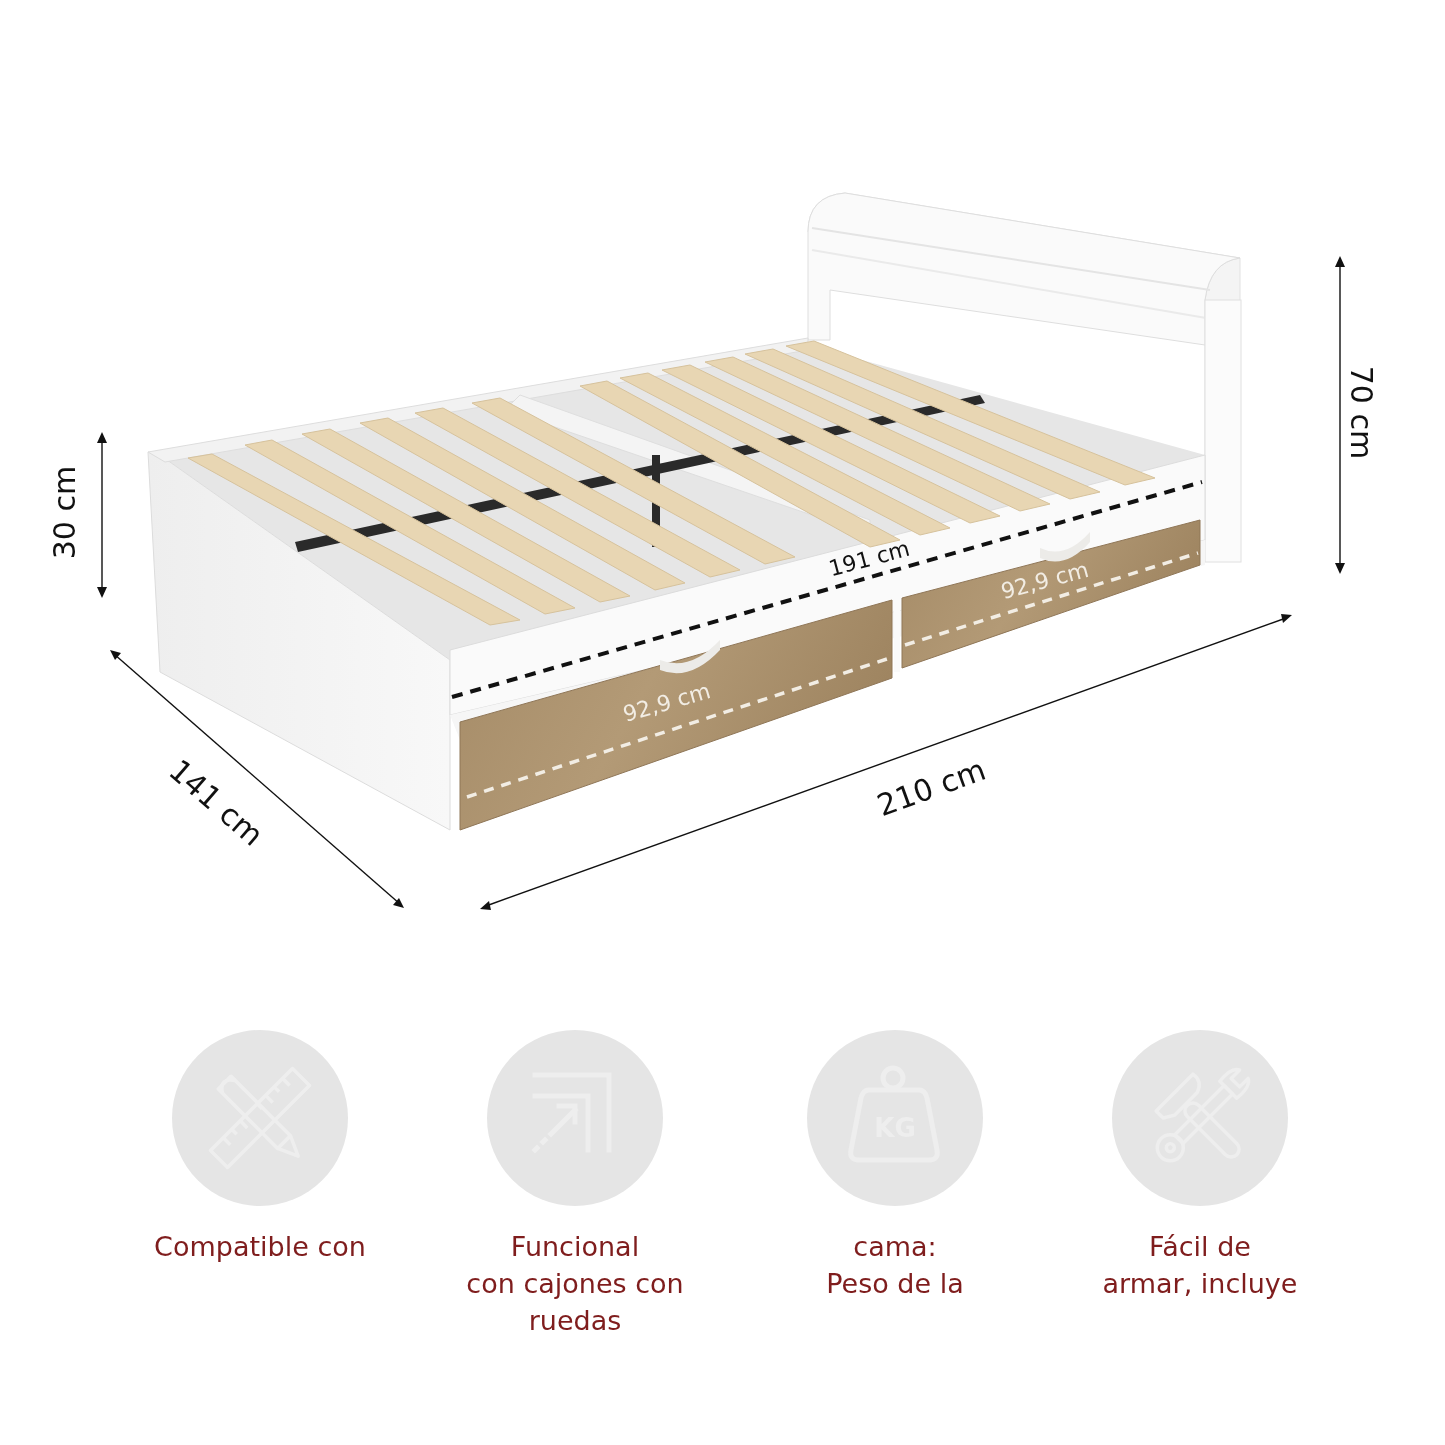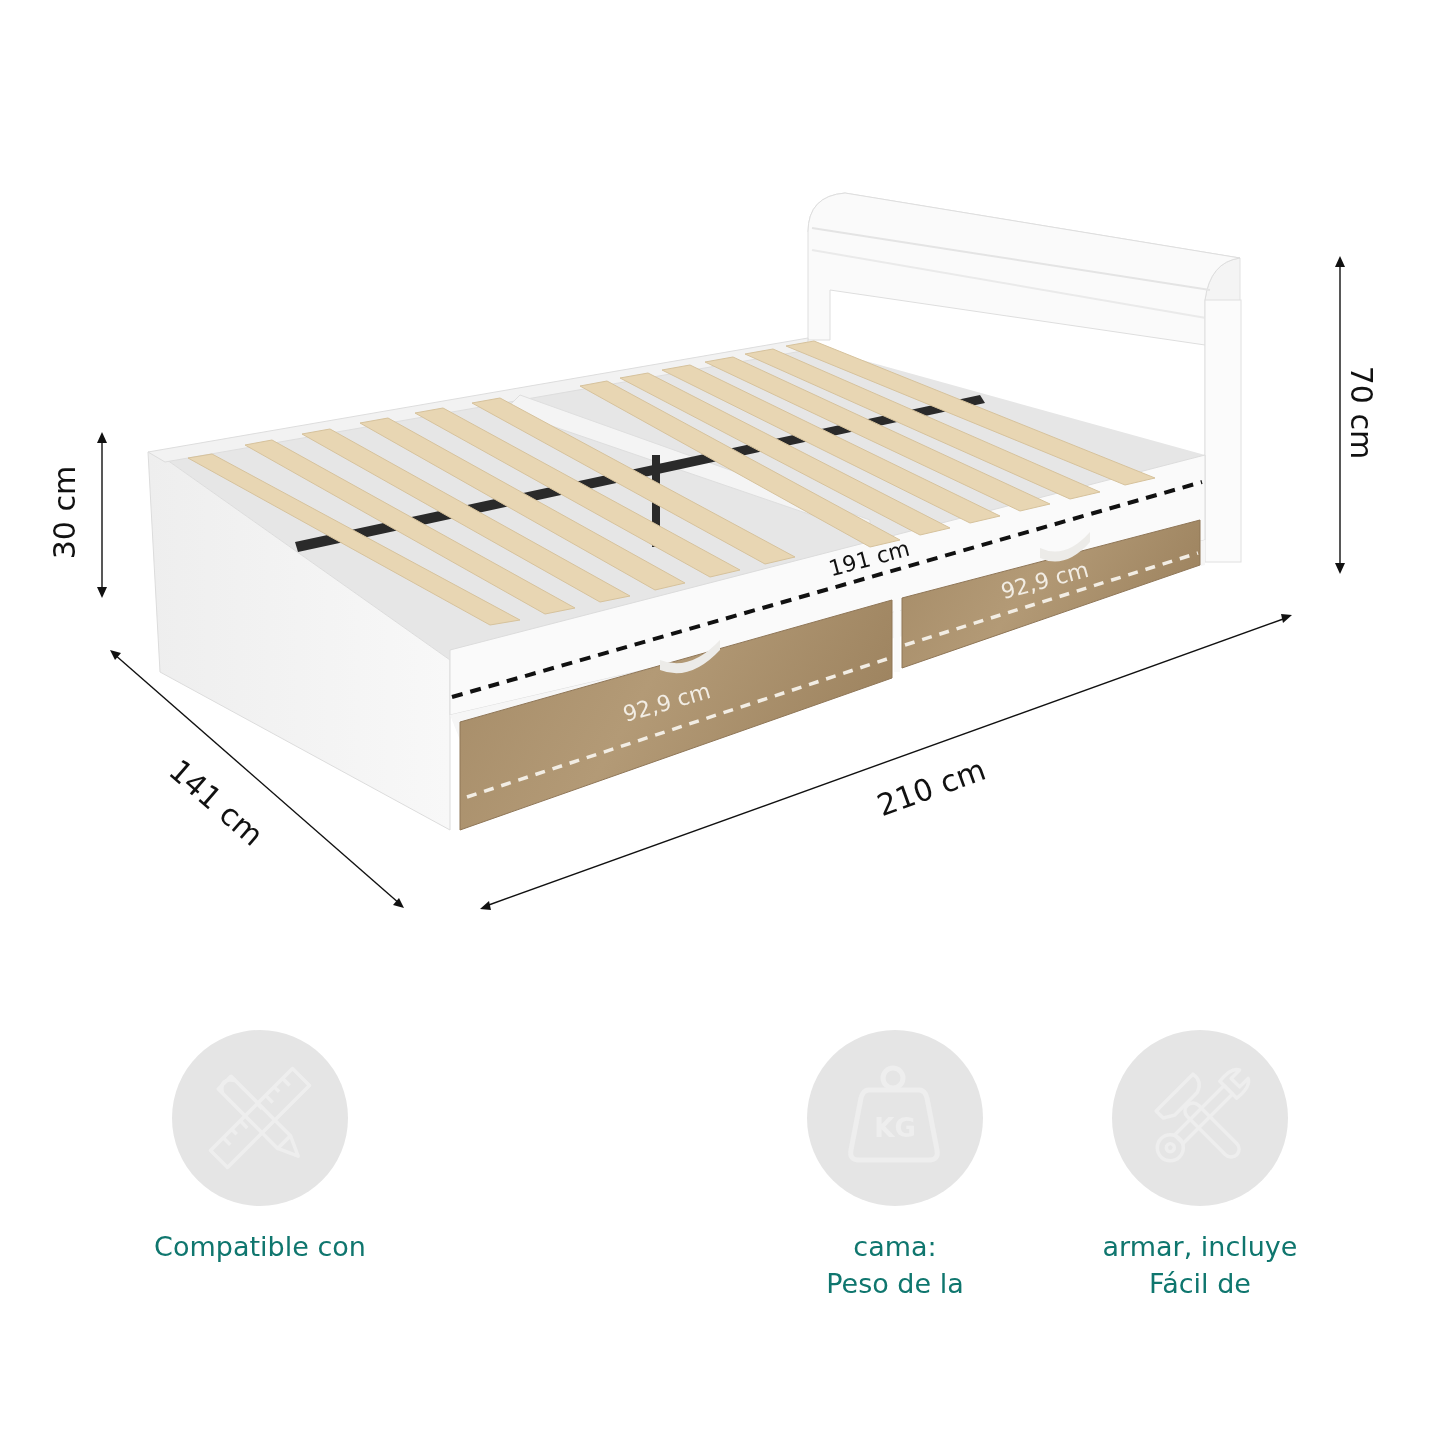--- a/index.html
+++ b/index.html
@@ -6,21 +6,21 @@
   body { width:1445px; height:1445px; position:relative; overflow:hidden; font-family:"DejaVu Sans", sans-serif; color:#111; }
   .stage { position:absolute; left:0; top:0; width:1445px; height:960px; }
   .stage svg { position:absolute; left:0; top:0; }
   .dim-label { position:absolute; font-family:"DejaVu Sans", sans-serif; font-size:30px; color:#111; white-space:nowrap; transform-origin:center center; }
   .dim-label.light { color:#f2ede4; font-size:22px; }
   .dim-label.mid { font-size:22px; color:#111; }
   .features { position:absolute; left:0; top:1030px; width:1445px; height:380px; }
   .feature { position:absolute; top:0; width:300px; text-align:center; }
   .circle { width:176px; height:176px; border-radius:50%; background:#e5e5e5; margin:0 auto; position:relative; }
   .circle svg { position:absolute; left:0; top:0; }
-  .feature-text { margin-top:22px; font-size:27px; line-height:37px; color:#0f766e; }
+  .feature-text { margin-top:22px; font-size:27px; line-height:37px; color:#7f1d1d; }
   .feature-text span { display:block; }
 </style>
 </head>
 <body>
 
 <div class="stage">
   <svg width="1445" height="960" viewBox="0 0 1445 960">
     <defs>
       <linearGradient id="wood" x1="0" y1="0" x2="1" y2="0.3">
         <stop offset="0" stop-color="#a58b67"></stop>
@@ -141,20 +141,37 @@
           <path d="M79 122 L88 142 L97 122"></path>
           <path d="M79 44 Q88 30 97 44"></path>
         </g>
       </svg>
     </div>
     <div class="feature-text">
       <span>Compatible con</span>
     </div>
   </div>
 
+  <div class="feature" style="left:425px;">
+    <div class="circle">
+      <svg width="176" height="176" viewBox="0 0 176 176" fill="none" stroke="#eeeeee" stroke-width="5" stroke-linecap="square">
+        <polyline points="48,45 122,45 122,120"></polyline>
+        <polyline points="48,66 101,66 101,120"></polyline>
+        <line x1="64" y1="104" x2="88" y2="80"></line>
+        <polyline points="72,76 88,76 88,92"></polyline>
+        <line x1="56" y1="112" x2="58" y2="110"></line>
+        <line x1="48" y1="120" x2="50" y2="118"></line>
+      </svg>
+    </div>
+    <div class="feature-text">
+      <span>Funcional</span>
+      <span>con cajones con</span>
+      <span>ruedas</span>
+    </div>
+  </div>
 
   <div class="feature" style="left:745px;">
     <div class="circle">
       <svg width="176" height="176" viewBox="0 0 176 176">
         <circle cx="86" cy="48" r="10" fill="none" stroke="#eeeeee" stroke-width="5"></circle>
         <path d="M62 60 L112 60 Q118 60 120 68 L130 120 Q132 130 122 130 L52 130 Q42 130 44 120 L54 68 Q56 60 62 60 Z" fill="none" stroke="#eeeeee" stroke-width="5" stroke-linejoin="round"></path>
         <text x="88" y="107" text-anchor="middle" font-family="DejaVu Sans, sans-serif" font-weight="bold" font-size="26" fill="#eeeeee">KG</text>
       </svg>
     </div>
     <div class="feature-text">
@@ -174,18 +191,18 @@
 
         <g transform="rotate(45 88 88)">
           <rect x="82" y="48" width="12" height="70"></rect>
           <circle cx="88" cy="130" r="13"></circle>
           <circle cx="88" cy="130" r="4"></circle>
           <path d="M76 48 Q74 30 82 26 L82 38 L94 38 L94 26 Q102 30 100 48 Z"></path>
         </g>
       </svg>
     </div>
     <div class="feature-text">
+      <span>Fácil de</span>
       <span>armar, incluye</span>
-      <span>Fácil de</span>
     </div>
   </div>
 
 </div>
 
 </body></html>

